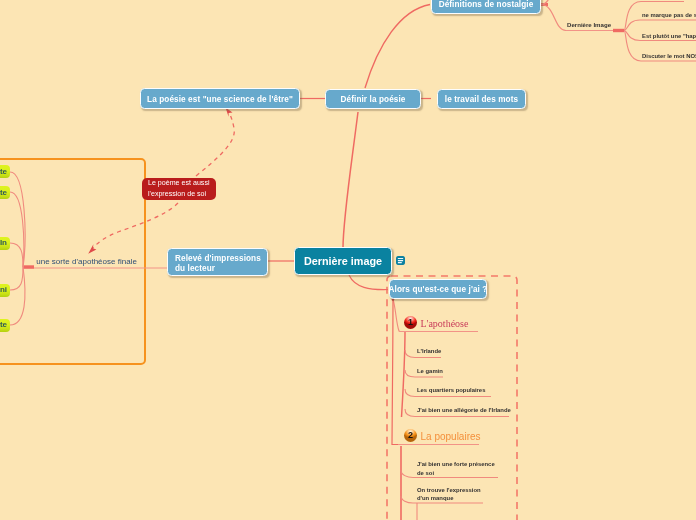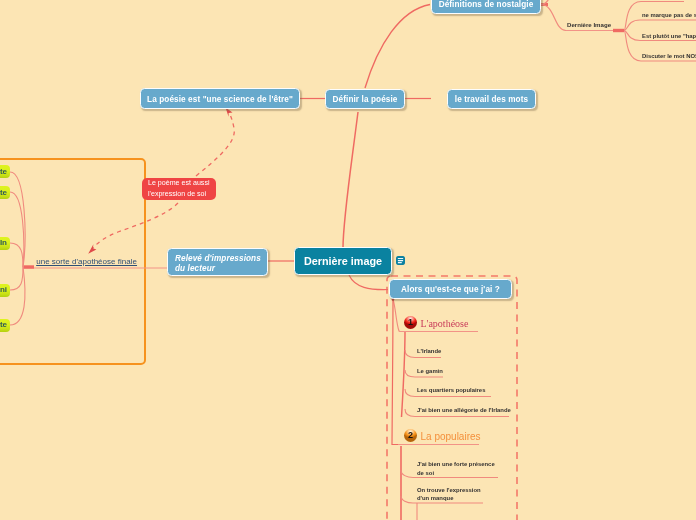--- a/index.html
+++ b/index.html
@@ -8,21 +8,21 @@
   #canvas{position:relative;width:696px;height:520px;overflow:hidden;}
   svg.links{position:absolute;left:0;top:0;width:696px;height:520px;}
 
   .nbox{position:absolute;box-sizing:border-box;display:flex;align-items:center;
         justify-content:center;border-radius:4.5px;white-space:pre;line-height:11px;padding-top:1px;
         text-align:center;}
   .blue{background:#67a9cc;border:1.5px solid #fcfdfe;color:#ffffff;font-weight:bold;
         box-shadow:1.8px 1.8px 1.3px rgba(125,105,75,.4);font-size:8.2px;letter-spacing:0.1px;}
   .teal{background:#0a82a0;border:1.5px solid #fcfdfe;color:#ffffff;font-weight:bold;
         box-shadow:1.8px 1.8px 1.3px rgba(125,105,75,.4);font-size:10.8px;}
-  .rednode{position:absolute;box-sizing:border-box;border-radius:5px;background:#ef4444;
+  .rednode{position:absolute;box-sizing:border-box;border-radius:5px;background:#b91c1c;
         color:#ffffff;font-size:7.1px;line-height:10.5px;white-space:pre;display:flex;flex-direction:column;justify-content:center;padding-left:6px;}
   .green{position:absolute;box-sizing:border-box;border-radius:4px;
          background:linear-gradient(180deg,#dff31f 0%,#daf01c 45%,#c8e016 78%,#b4d011 100%);
          color:#2f5b57;font-weight:bold;font-size:8px;line-height:12px;
          display:flex;align-items:center;padding:0 3px;}
   .groupbox-orange{position:absolute;left:-60px;top:158px;width:206px;height:206.5px;
         border:2px solid #f6921e;border-radius:5px;box-sizing:border-box;}
   
   .leaf{position:absolute;white-space:pre;font-weight:bold;font-size:5.9px;
         color:#333131;line-height:8px;}
@@ -111,45 +111,45 @@
     <g fill="none" stroke="#f08a7e" stroke-width="1.1">
       <path d="M401,446 L401,520" stroke="#ef6a62" stroke-width="1.6"></path>
       <path d="M401,470 C401,475 407,477.5 413,477.5 L498,477.5"></path>
       <path d="M401,496 C401,500.5 407,503 413,503 L483,503"></path>
       <path d="M417,503 L417,520"></path>
     </g>
   </svg>
 
   <div class="nbox blue" style="left:140px;top:88px;width:160px;height:21px;">La poésie est "une science de l'être"</div>
 
-  <div class="nbox blue" style="left:325px;top:89px;width:80px;height:20px;">Définir la poésie</div>
+  <div class="nbox blue" style="left:325px;top:89px;width:96px;height:20px;">Définir la poésie</div>
 
-  <div class="nbox blue" style="left:447px;top:89px;width:89px;height:20px;">le travail des mots</div>
+  <div class="nbox blue" style="left:437px;top:89px;width:89px;height:20px;">le travail des mots</div>
 
   <div class="nbox blue" style="left:431px;top:-6.5px;width:110px;height:20px;">Définitions de nostalgie</div>
 
   <div class="nbox blue" style="left:167px;top:247.5px;width:101px;height:28px;line-height:10px;
-       justify-content:flex-start;padding-left:7px;padding-top:5px;text-align:left;font-style:italic;">Relevé d'impressions
+       justify-content:flex-start;padding-left:7px;padding-top:5px;text-align:left;">Relevé d'impressions
 du lecteur</div>
 
   <div class="nbox teal" style="left:294px;top:247px;width:98px;height:28px;">Dernière image</div>
 
-  <div class="nbox blue" style="left:389px;top:278.5px;width:123px;height:20.5px;">Alors qu'est-ce que j'ai ?</div>
+  <div class="nbox blue" style="left:389px;top:278.5px;width:98px;height:20.5px;">Alors qu'est-ce que j'ai ?</div>
 
   <div class="rednode" style="left:142px;top:177.5px;width:74px;height:22.5px;">Le poème est aussi
 l'expression de soi</div>
 
   <svg class="noteicon" style="left:396px;top:256px;width:9px;height:9px;background:none;" viewBox="0 0 9 9">
     <rect x="0" y="0" width="9" height="9" rx="1.3" fill="#0d81a0"></rect>
     <rect x="1.8" y="1.9" width="5.4" height="1.15" rx="0.4" fill="#eef6f9"></rect>
     <rect x="1.8" y="4.0" width="5.4" height="1.15" rx="0.4" fill="#eef6f9"></rect>
     <rect x="1.8" y="6.1" width="4.1" height="1.15" rx="0.4" fill="#eef6f9"></rect>
   </svg>
 
-  <div class="leafbig" style="left:36.2px;top:256.5px;text-decoration:underline;">une sorte d'apothéose finale</div>
+  <div class="leafbig" style="left:36.2px;top:256.5px;">une sorte d'apothéose finale</div>
 
   <div class="leaf" style="left:567px;top:21px;font-size:6.1px;">Dernière Image</div>
 
   <div class="leaf" style="left:642px;top:11px;">ne marque pas de s</div>
   <div class="leaf" style="left:642px;top:31.5px;">Est plutôt une "happ</div>
   <div class="leaf" style="left:642px;top:52px;">Discuter le mot NOS</div>
 
   <div class="green" style="left:-12px;top:165px;width:22px;height:13px;justify-content:flex-end;">te</div>
   <div class="green" style="left:-12px;top:186px;width:22px;height:13px;justify-content:flex-end;">te</div>
   <div class="green" style="left:-12px;top:236.5px;width:22px;height:13px;justify-content:flex-end;">In</div>

